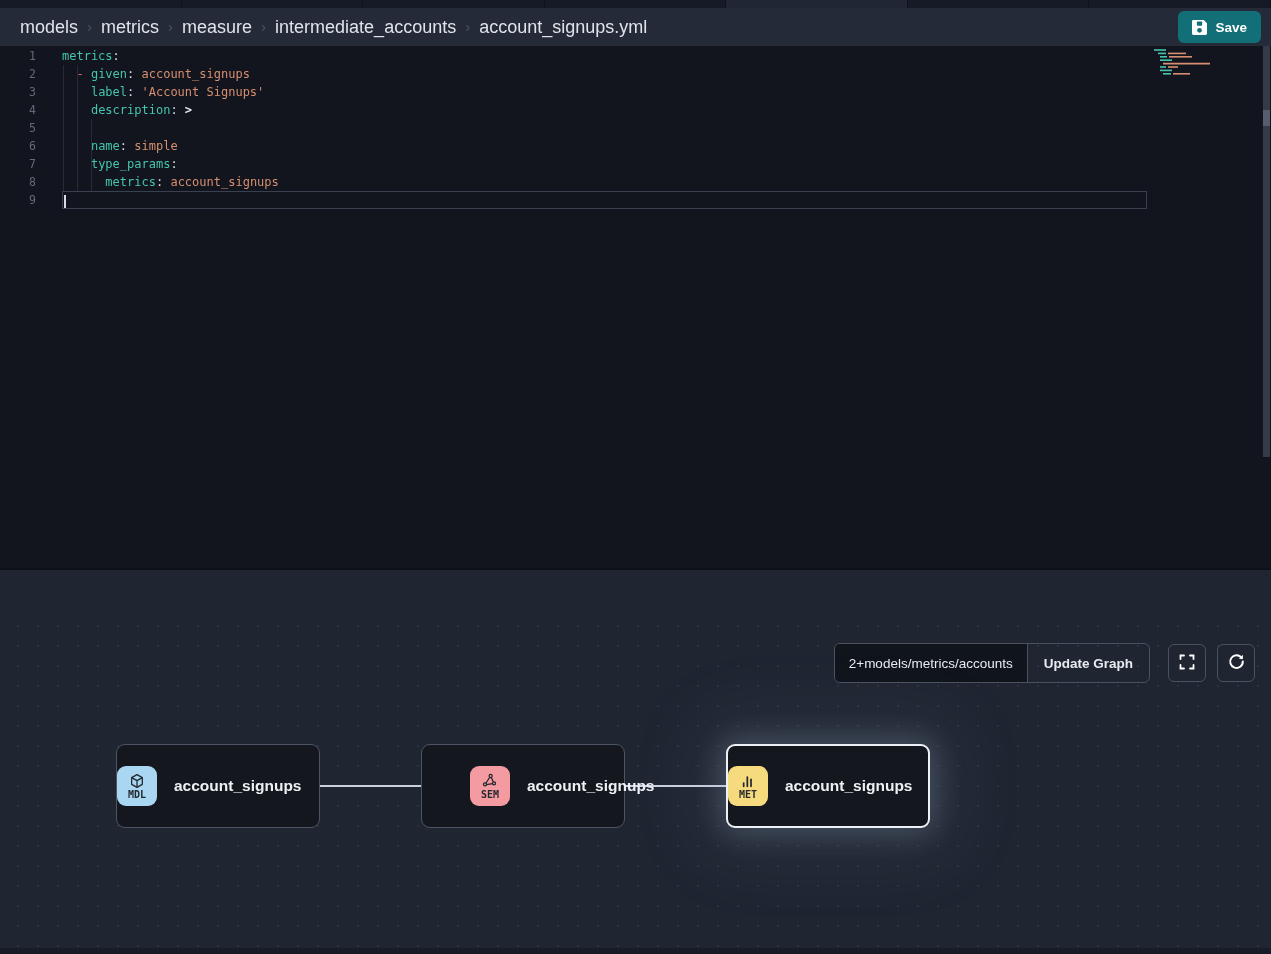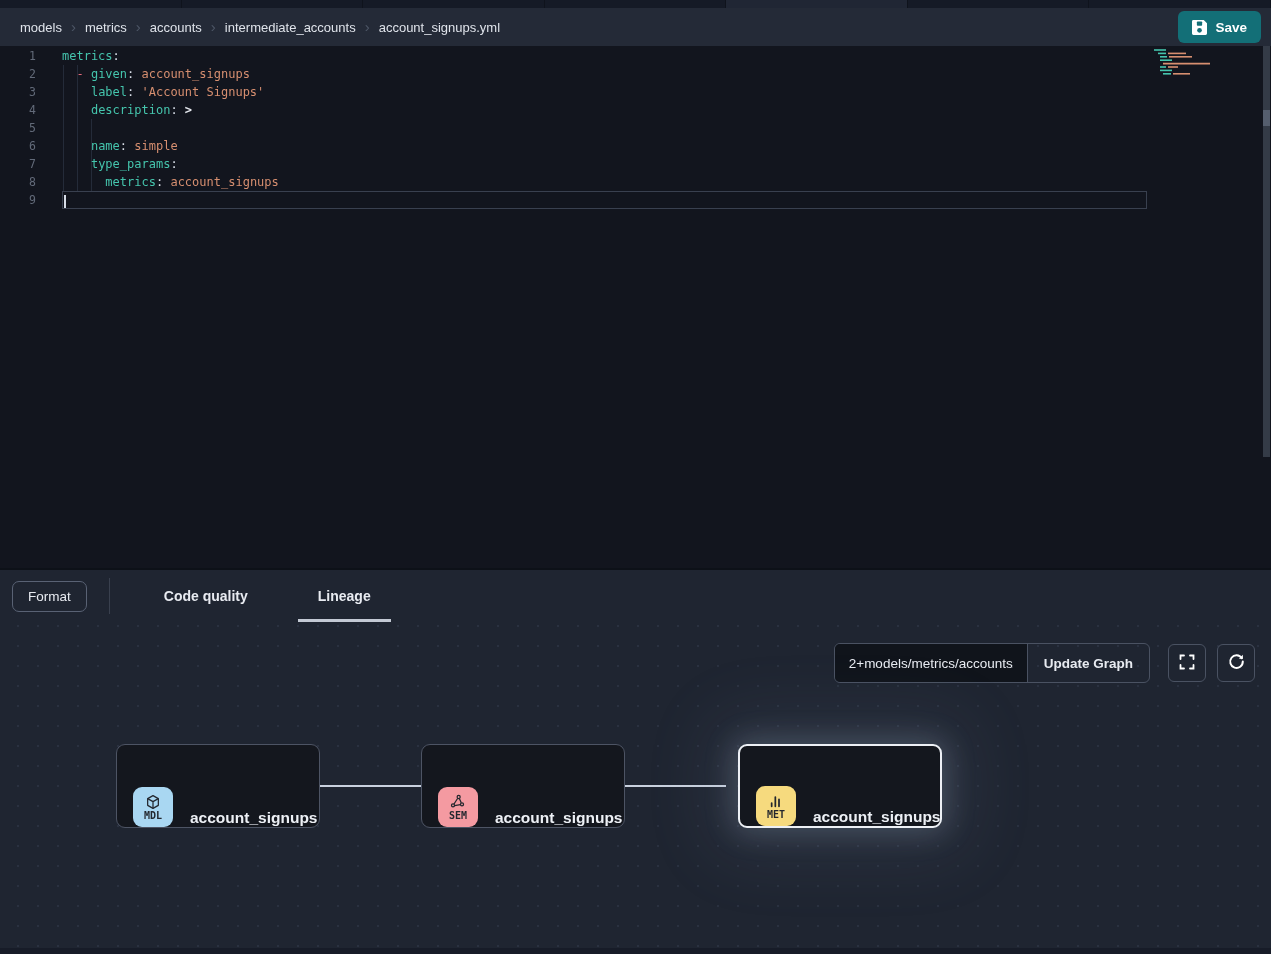--- a/index.html
+++ b/index.html
@@ -9,21 +9,21 @@
 
   
   .top-strip { display:flex; height:8px; background:#0f131c; }
   .top-strip .seg { flex:1; background:#151a26; border-right:1px solid #0f131c; }
   .top-strip .seg.active { background:#202634; }
 
   
   .crumb-bar { height:38px; background:#242a37; display:flex; align-items:center;
     padding:0 10px 0 20px; }
   .breadcrumb { display:flex; align-items:center; gap:9px; flex:1; }
-  .crumb { color:#dfe3ea; font-size:13px; cursor:pointer; }
+  .crumb { color:#dfe3ea; font-size:18px; cursor:pointer; }
   .crumb-sep { color:#4d5666; font-size:15px; line-height:1; transform:translateY(-1px); }
   .save-btn { display:flex; align-items:center; gap:8px; background:#136f77; color:#fff;
     border:none; border-radius:6px; height:32px; padding:12px 14px; font-size:13.5px;
     font-weight:700; font-family:inherit; cursor:pointer; }
   .save-btn svg { display:block; }
 
   
   .editor { position:relative; height:522px; background:#12151e; overflow:hidden; }
   .code-lines { position:absolute; top:1px; left:0; right:0; }
   .code-row { display:flex; height:18px; line-height:18px;
@@ -74,27 +74,27 @@
   .update-btn { background:transparent; border:none; border-left:1px solid #4a5262;
     color:#e8ebf1; font-size:13.5px; font-weight:600; font-family:inherit;
     padding:0 16px; cursor:pointer; }
   .icon-btn { width:38px; height:38px; border:1px solid #4a5262; border-radius:6px;
     background:#1f2531; color:#fff; display:flex; align-items:center; justify-content:center;
     cursor:pointer; }
   .icon-btn.fullscreen { margin-left:18px; }
   .icon-btn.refresh { margin-left:11px; }
 
   .lnode { position:absolute; top:122px; width:204px; height:84px; background:#14171e;
-    border:1.5px solid #4d5464; border-radius:9px; display:flex; align-items:flex-end;
-    padding-left:16px; gap:17px; cursor:pointer; }
+    border:1.5px solid #4d5464; border-radius:9px; display:flex; align-items:center;
+    padding-left:0; gap:17px; cursor:pointer; }
   .lnode:nth-of-type(1) { left:116px; }
   .lnode:nth-of-type(2) { left:421px; }
   .lnode:nth-of-type(3) { left:726px; }
   .lnode.selected { border:2px solid #edf0f5;
-    box-shadow:0 0 28px 6px rgba(175,190,215,.22), 0 0 70px 28px rgba(150,165,195,.10);margin-left:12px; }
+    box-shadow:0 0 28px 6px rgba(175,190,215,.22), 0 0 70px 28px rgba(150,165,195,.10); }
   .nbadge { width:40px; height:40px; border-radius:9px; display:flex; flex-direction:column;
     align-items:center; justify-content:center; flex:0 0 40px; }
   .nbadge svg { display:block; }
   .nbadge .btxt { font-family:"DejaVu Sans Mono", monospace; font-size:10px;
     font-weight:bold; color:#23272e; line-height:1.1; }
   .nlabel { color:#edf0f5; font-size:15.5px; font-weight:700; }
   .ledge { position:absolute; top:163px; height:1.5px; background:#c9d1de; }
   .ledge.e1 { left:320px; width:101px; }
   .ledge.e2 { left:625px; width:101px; }
 
@@ -114,21 +114,21 @@
     <div class="seg"></div>
     <div class="seg"></div>
   </div>
 
   <div class="crumb-bar">
     <nav class="breadcrumb" id="breadcrumb">
         <span class="crumb">models</span>
         <span class="crumb-sep">›</span>
         <span class="crumb">metrics</span>
         <span class="crumb-sep">›</span>
-        <span class="crumb">accounts</span>
+        <span class="crumb">measure</span>
         <span class="crumb-sep">›</span>
         <span class="crumb">intermediate_accounts</span>
         <span class="crumb-sep">›</span>
         <span class="crumb">account_signups.yml</span>
       </nav>
     <button class="save-btn">
       <span>
         <svg width="15" height="15" viewBox="0 0 16 16">
           <path fill="#ffffff" d="M1.5 0h11L16 3.5V14.5A1.5 1.5 0 0 1 14.5 16h-13A1.5 1.5 0 0 1 0 14.5v-13A1.5 1.5 0 0 1 1.5 0z"></path>
           <rect x="5.2" y="1.6" width="5.6" height="4.6" rx="0.8" fill="#136f77"></rect>
@@ -172,28 +172,20 @@
             <line x1="21" y1="25.8" x2="38" y2="25.8" stroke="#d78f70"></line>
         </g>
       </svg>
     </div>
     <div class="scrollbar-track">
       <div class="scrollbar-thumb"></div>
     </div>
   </div>
 
   <div class="bottom">
-    <div class="tabs-row">
-      <button class="format-btn">Format</button>
-      <div class="vdiv"></div>
-      <div class="panel-tabs" id="panel-tabs">
-          <button class="panel-tab">Code quality</button>
-          <button class="panel-tab active">Lineage</button>
-        </div>
-    </div>
 
     <div class="canvas">
       <div class="controls">
         <div class="selector-group">
           <input class="selector-input" value="2+models/metrics/accounts/" style="">
           <button class="update-btn">Update Graph</button>
         </div>
         <button class="icon-btn fullscreen">
           <span>
             <svg width="16" height="16" viewBox="0 0 16 16" fill="none" stroke="#fff" stroke-width="1.8" stroke-linecap="round">
@@ -220,21 +212,21 @@
                 <svg width="16" height="16" viewBox="0 0 24 24" fill="none" stroke="#23272e" stroke-width="1.9" stroke-linejoin="round">
                   <path d="M12 2.5l8 4.5v10l-8 4.5-8-4.5V7z"></path>
                   <path d="M4 7l8 4.5L20 7M12 11.5V21.5"></path>
                 </svg>
               </span>
               <span class="btxt">MDL</span>
             </div>
             <span class="nlabel">account_signups</span>
           </div>
           <div class="lnode">
-            <div class="nbadge" style="background: rgb(244, 154, 161);">
+            <div class="nbadge" style="background: rgb(244, 154, 161); margin-left: 48px;">
               <span>
                 <svg width="16" height="16" viewBox="0 0 24 24" fill="none" stroke="#23272e" stroke-width="1.9">
                   <circle cx="13" cy="4.5" r="2.3"></circle>
                   <circle cx="4.5" cy="17" r="2.3"></circle>
                   <circle cx="18" cy="15.5" r="2.3"></circle>
                   <path d="M11.6 6.4l-5.6 8.6M14 6.7l2.9 6.6M6.8 17.3l8.9-1.4"></path>
                 </svg>
               </span>
               <span class="btxt">SEM</span>
             </div>

